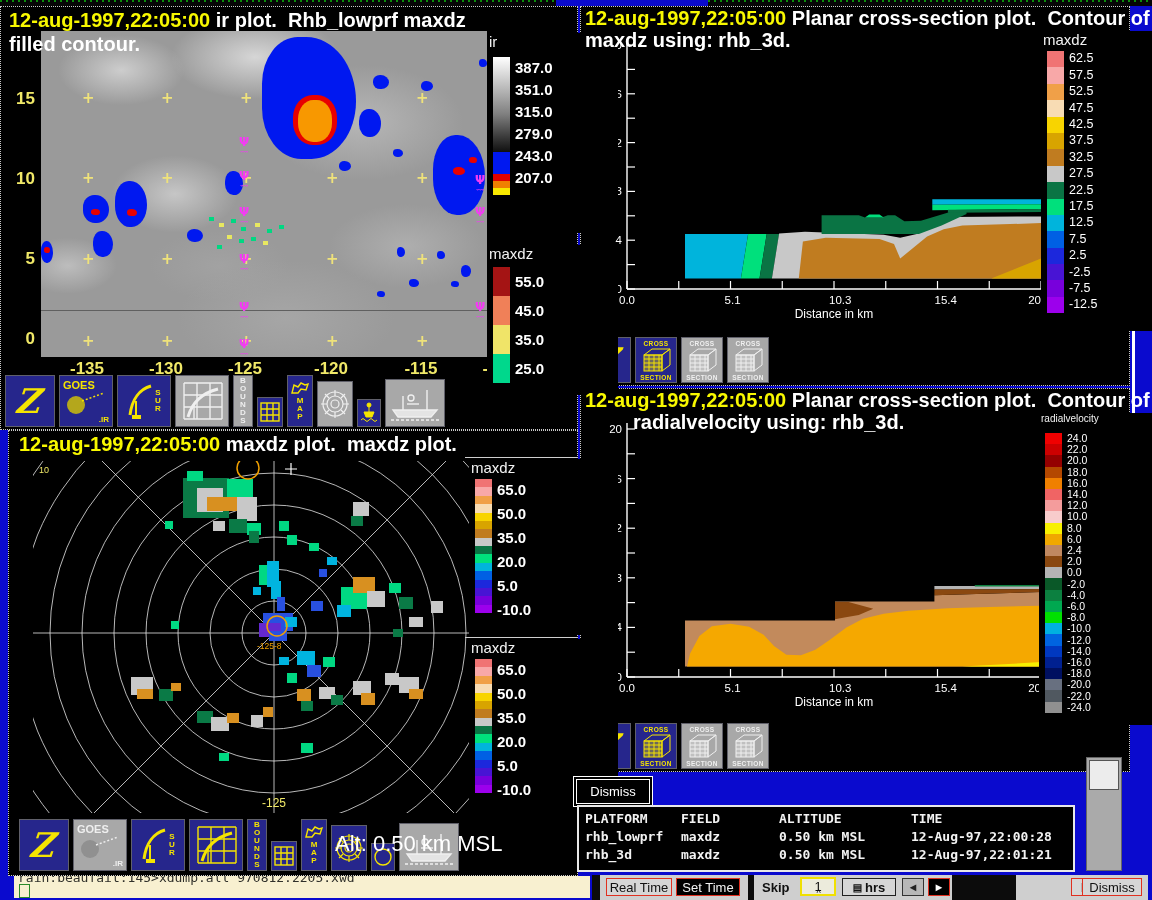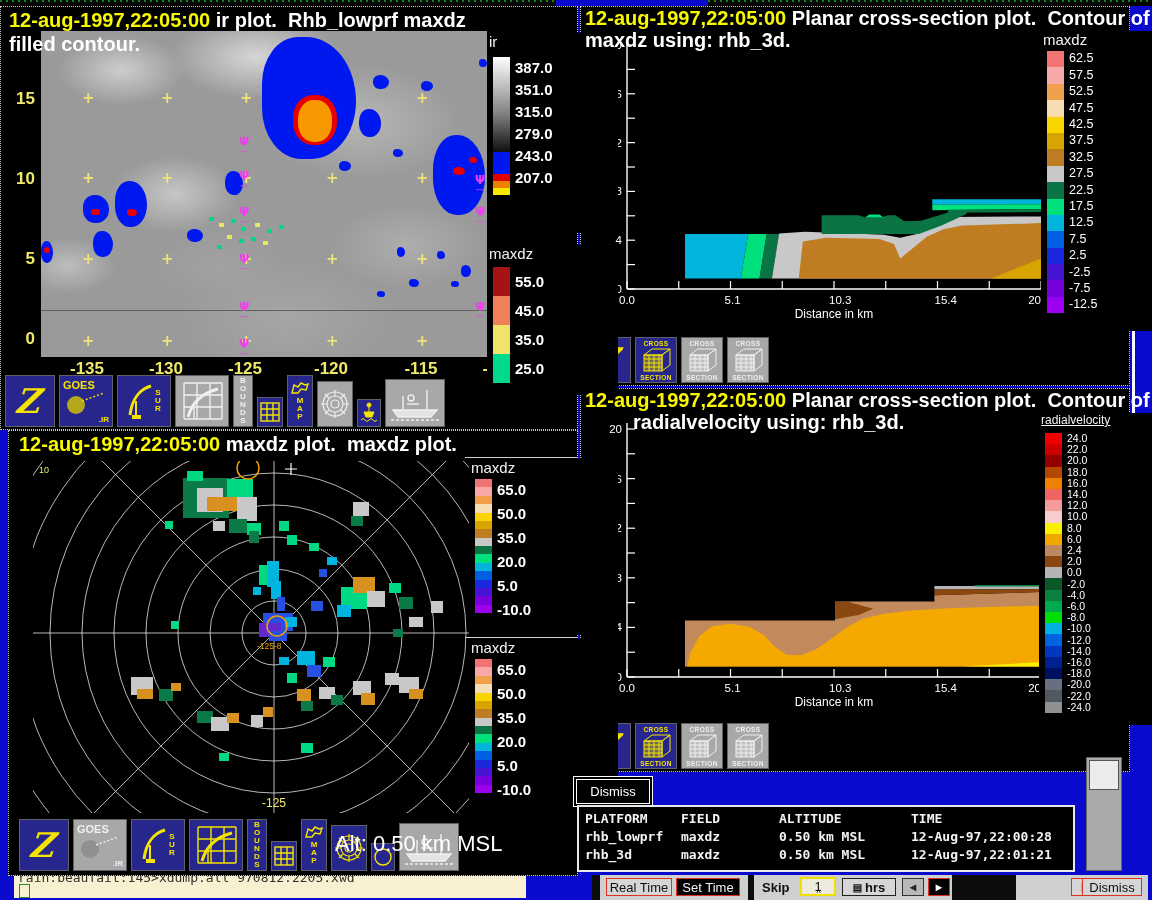--- a/index.html
+++ b/index.html
@@ -47,21 +47,21 @@
   .cap{font:bold 6.5px "Liberation Sans",sans-serif;letter-spacing:.4px;}
   
   #info-table{position:absolute;left:577px;top:805px;width:498px;height:67px;background:#000;
     border:2px solid #e8e8e8;box-sizing:border-box;z-index:7;
     font:bold 13px "DejaVu Sans Mono",monospace;color:#f2f2f2;padding:3px 0 0 6px;}
   #info-table .trow{display:grid;grid-template-columns:96px 98px 132px 1fr;line-height:18px;}
   #dismiss-top{position:absolute;left:576px;top:779px;width:72px;height:23px;background:#000;color:#fff;
     border:1px solid #fff;box-shadow:0 0 0 2px #000,0 0 0 3px #fff;font:13px "Liberation Sans",sans-serif;
     display:flex;align-items:center;justify-content:center;z-index:7;cursor:pointer;}
   
-  #terminal{position:absolute;left:14px;top:876px;width:512px;height:22px;background:#f8f0d0;overflow:hidden;z-index:8;}
+  #terminal{position:absolute;left:14px;top:876px;width:576px;height:22px;background:#f8f0d0;overflow:hidden;z-index:8;}
   #terminal .tline{position:absolute;left:4px;top:-6px;font:13px "DejaVu Sans Mono",monospace;color:#30302a;white-space:pre;}
   #terminal .cursor{position:absolute;left:5px;top:8px;width:9px;height:12px;border:1px solid #2a8a2a;}
   #controls{position:absolute;left:592px;top:875px;width:542px;height:25px;background:#0c0c0c;z-index:8;}
   #controls .grp{position:absolute;top:0;height:25px;background:#cfcfcf;}
   .cbtn{position:absolute;top:3px;height:18px;display:flex;align-items:center;justify-content:center;
     font:13px "Liberation Sans",sans-serif;color:#101010;background:#d6d6d6;border:1px solid #e03020;
     box-sizing:border-box;cursor:pointer;white-space:nowrap;}
   .cbtn.dark{background:#000;color:#f2f2f2;}
   #skip-label{position:absolute;font:bold 13px "Liberation Sans",sans-serif;color:#101010;}
   #skip-input{position:absolute;background:#ecebdc;border:2px solid #f0e000;box-sizing:border-box;
@@ -474,21 +474,21 @@
         <line x1="452" y1="262" x2="452" y2="254" stroke="#fff" stroke-width="1.2"></line>
         <text x="38" y="277" fill="#fff" font-size="11.5px" text-anchor="middle">0.0</text>
         <text x="143.57" y="277" fill="#fff" font-size="11.5px" text-anchor="middle">5.1</text>
         <text x="251.21" y="277" fill="#fff" font-size="11.5px" text-anchor="middle">10.3</text>
         <text x="356.78000000000003" y="277" fill="#fff" font-size="11.5px" text-anchor="middle">15.4</text>
         <text x="452" y="277" fill="#fff" font-size="11.5px" text-anchor="end">20</text>
         <text x="245" y="291" fill="#fff" font-size="12px" text-anchor="middle">Distance in km</text>
         <text x="10" y="138" fill="#fff" font-size="12px" text-anchor="middle" transform="rotate(-90 10 138)">km above MSL</text>
       </svg>
     <div class="cb" id="cb-xs2" style="left:458px;top:24px;width:90px;height:312px;">
-        <div class="cblab" style="font-size: 12px; text-decoration: underline;">radialvelocity</div>
+        <div class="cblab" style="font-size: 10px;">radialvelocity</div>
         <div class="cbbar" style="top: 20px; height: 280px;">
           <div style="height: 11.2px; background: rgb(240, 0, 0);"></div>
           <div style="height: 11.2px; background: rgb(204, 0, 0);"></div>
           <div style="height: 11.2px; background: rgb(148, 0, 0);"></div>
           <div style="height: 11.2px; background: rgb(180, 72, 0);"></div>
           <div style="height: 11.2px; background: rgb(240, 128, 0);"></div>
           <div style="height: 11.2px; background: rgb(240, 100, 100);"></div>
           <div style="height: 11.2px; background: rgb(244, 156, 156);"></div>
           <div style="height: 11.2px; background: rgb(248, 204, 204);"></div>
           <div style="height: 11.2px; background: rgb(248, 240, 0);"></div>

